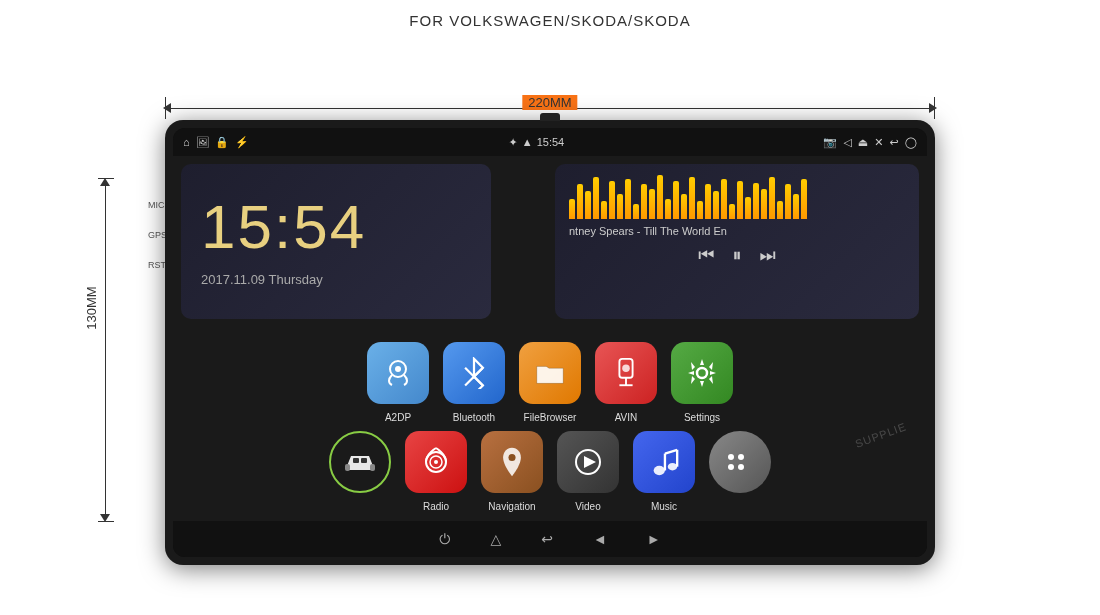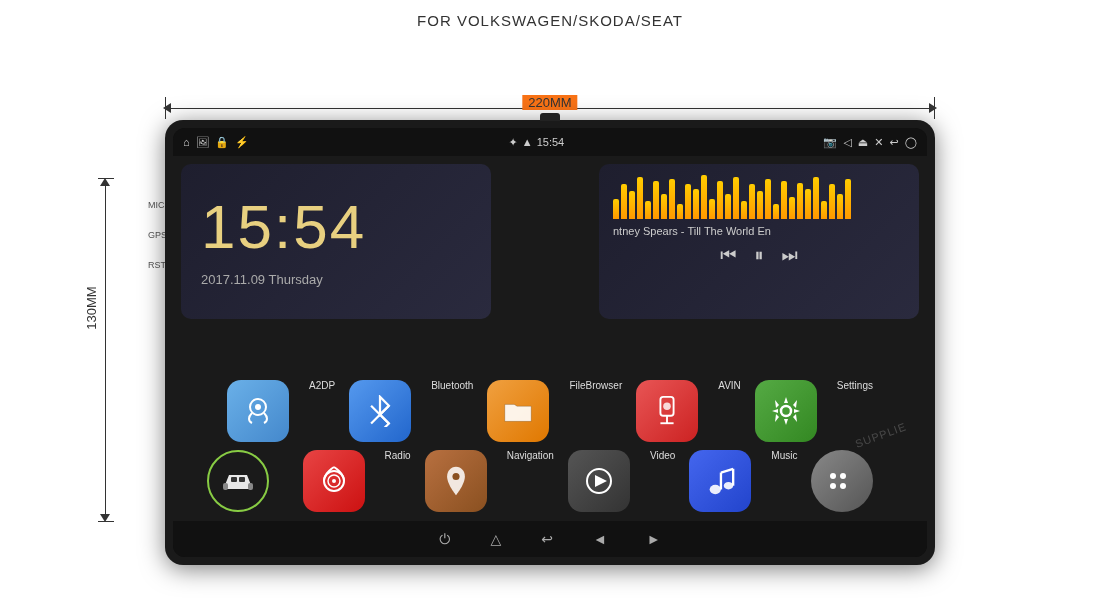--- a/index.html
+++ b/index.html
@@ -225,21 +225,21 @@
       font-size: 13px;
       color: #aaa;
       margin-top: 14px;
     }
 
     
     .music-widget {
       position: absolute;
       top: 8px;
       right: 8px;
-      width: 320px;
+      width: 364px;
       height: 155px;
       background: linear-gradient(135deg, #1e1e2e 0%, #2a2a3e 100%);
       border-radius: 10px;
       padding: 10px 14px;
       overflow: hidden;
     }
     .music-bars {
       display: flex;
       align-items: flex-end;
       gap: 2px;
@@ -296,23 +296,23 @@
       right: 0;
     }
     .app-row {
       display: flex;
       justify-content: center;
       gap: 14px;
       padding: 4px 10px;
     }
     .app-item {
       display: flex;
-      flex-direction: row;
-      align-items: flex-start;
-      gap: 20px;
+      flex-direction: column;
+      align-items: center;
+      gap: 8px;
       cursor: pointer;
     }
     .app-icon {
       width: 62px;
       height: 62px;
       border-radius: 14px;
       display: flex;
       align-items: center;
       justify-content: center;
       font-size: 26px;
@@ -369,21 +369,21 @@
       width: 20px;
       height: 8px;
       background: #222;
       border-radius: 3px 3px 0 0;
       z-index: 5;
     }
   </style>
 </head>
 <body>
 
-<div class="page-title">FOR VOLKSWAGEN/SKODA/SEAT</div>
+<div class="page-title">FOR VOLKSWAGEN/SKODA/SKODA</div>
 
 <div class="dim-tick-left-top"></div>
 <div class="dim-tick-right-top"></div>
 <div class="dim-line-h"></div>
 <div class="dim-arrow-left"></div>
 <div class="dim-arrow-right"></div>
 <div class="dim-220-label">220MM</div>
 
 <div class="dim-130-line"></div>
 <div class="dim-tick-v-top"></div>

